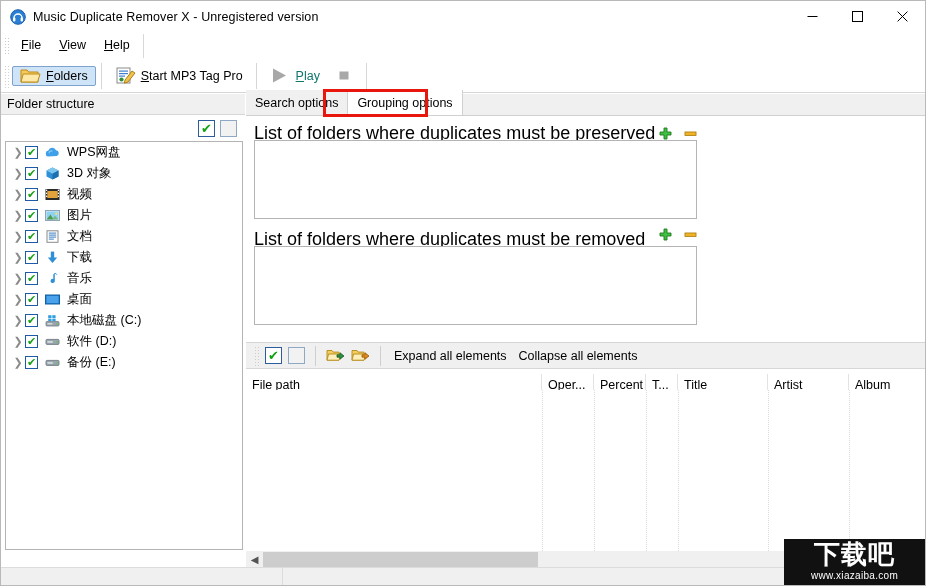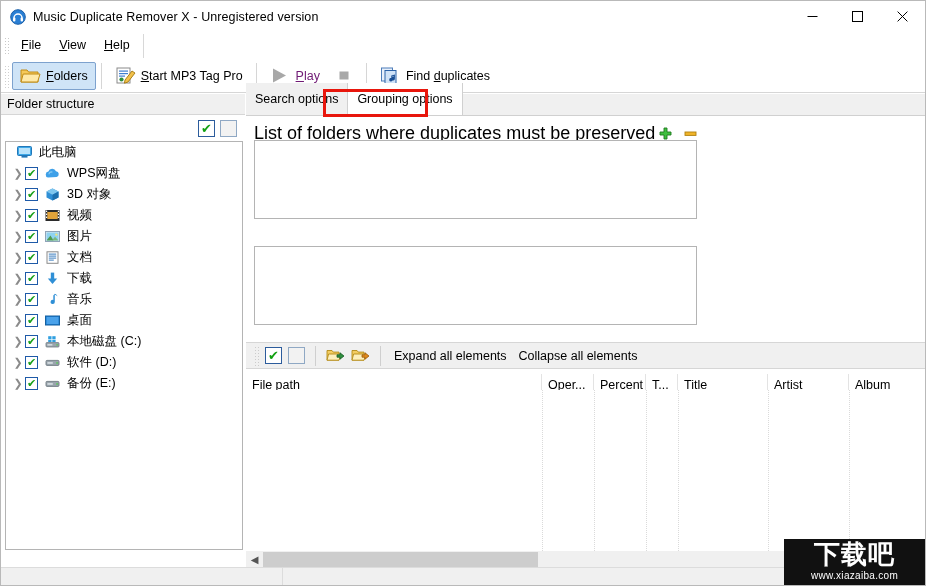--- a/index.html
+++ b/index.html
@@ -70,30 +70,30 @@
     display: flex; align-items: center;
     border-bottom: 1px solid #d6d6d6;
   }
   .tb-grip {
     width: 6px; height: 24px; margin-left: 2px; margin-right: 3px;
     background-image: radial-gradient(#cfcfcf 42%, transparent 44%);
     background-size: 3px 3px; background-position: 1px 1px;
   }
   .tb-btn {
     display: flex; align-items: center; gap: 5px;
-    height: 28px; padding: 0 7px; white-space: nowrap;
+    height: 20px; padding: 0 7px; white-space: nowrap;
     font-size: 12.5px; color: #000;
     border: 1px solid transparent;
   }
   .tb-btn.active {
     background: #cfe4f7;
     border: 1px solid #7da2ce;
     border-radius: 2px;
   }
-  .tb-btn.disabled { color: #701a75; }
+  .tb-btn.disabled { color: #0f766e; }
   .tb-sep { width: 1px; height: 26px; background: #d6d6d6; margin: 0 5px; }
   .tb-icon { width: 21px; height: 19px; position: relative; flex: 0 0 auto; }
   .tb-icon.small { width: 17px; height: 17px; }
 
   
   .left-pane {
     position: absolute; left: 0; top: 93px; width: 244px; height: 463px;
     background: #ffffff;
   }
   .pane-header {
@@ -134,21 +134,21 @@
   .tw-icon { width: 17px; height: 15px; margin-right: 6px; position: relative; flex: 0 0 auto; }
   .tw-label { font-size: 12.5px; color: #000; }
 
   
   .tabstrip {
     position: absolute; left: 245px; top: 93px; width: 679px; height: 22px;
     background: #f0f0f0; border-bottom: 1px solid #d0d0d0;
     display: flex; align-items: flex-end;
   }
   .tab {
-    height: 32px; padding: 0 9px; display: flex; align-items: center;
+    height: 25px; padding: 0 9px; display: flex; align-items: center;
     font-size: 12.5px; color: #000; background: #f0f0f0; margin-top: 22px;
   }
   .tab.selected { background: #ffffff; border-left: 1px solid #d0d0d0; border-right: 1px solid #d0d0d0; }
 
   .options-pane {
     position: absolute; left: 245px; top: 115px; width: 679px; height: 226px;
     background: #ffffff;
   }
   .opt-label { font-size: 18px; color: #000; }
   .plusminus {
@@ -312,52 +312,32 @@
     <div class="tb-btn disabled">
       <span class="tb-icon small">
         <svg width="17" height="17" viewBox="0 0 17 17">
             <rect x="3.5" y="4.5" width="9" height="8" fill="#a8a8a8"></rect>
           </svg>
       </span>
     </div>
 
     <div class="tb-sep"></div>
 
-    <div class="tb-btn">
-      <span class="tb-icon">
-        <svg width="21" height="19" viewBox="0 0 21 19">
-          <rect x="1.5" y="2" width="11" height="13" fill="#e8f0fb" stroke="#4c7dba" stroke-width="1"></rect>
-          <rect x="5" y="4.5" width="11" height="13" fill="#cfe2f7" stroke="#2b62a8" stroke-width="1"></rect>
-          <path d="M12.6 8.5 v5.2 a1.7 1.7 0 1 1 -1.3 -1.65 V9.6 l3.6 -1 v4.1 a1.7 1.7 0 1 1 -1.3 -1.65" fill="#1a4f95"></path>
-        </svg>
-      </span>
-      <span>Find <span class="ul">d</span>uplicates</span>
-    </div>
   </div>
 
   <div class="left-pane">
     <div class="pane-header">Folder structure</div>
     <div class="tree-toolbar">
       <div class="chk-btn">
           <span class="tick">✔</span>
         </div>
       <div class="chk-btn empty"></div>
     </div>
     <div class="tree-box">
 
-      <div class="tree-row root">
-        <span class="tw-icon">
-          <svg width="17" height="15" viewBox="0 0 17 15">
-            <rect x="1.5" y="1.5" width="14" height="9" rx="1" fill="#3ea8e8" stroke="#2277b8" stroke-width="1"></rect>
-            <rect x="3" y="3" width="11" height="6" fill="#b9e3fb"></rect>
-            <rect x="5.5" y="11" width="6" height="1.6" fill="#2277b8"></rect>
-          </svg>
-        </span>
-        <span class="tw-label">此电脑</span>
-      </div>
 
       <div class="tree-row">
         <span class="tw-arrow">❯</span>
         <span class="tw-chk">
             <span class="t">✔</span>
           </span>
         <span class="tw-icon">
           <svg width="17" height="15" viewBox="0 0 17 15">
             <path d="M4 11.5 a3 3 0 0 1 0.4 -5.9 a4 4 0 0 1 7.6 -0.4 a2.9 2.9 0 0 1 0.6 5.7 z" fill="#3ea0e8"></path>
             <path d="M5 8.2 a2.2 2.2 0 0 1 3.4 -1.9" fill="none" stroke="#8fd0f5" stroke-width="1.1"></path>
@@ -550,20 +530,35 @@
         </span>
         <span class="icon-minus">
           <svg width="13" height="13" viewBox="0 0 13 13">
               <rect x="1" y="5" width="11" height="3.4" fill="#f0b429" stroke="#b07f0e" stroke-width="0.9"></rect>
             </svg>
         </span>
       </span>
     </div>
     <div class="listbox" style="position:absolute;left:8px;top:24px;width:443px;height:79px;"></div>
 
+    <div style="position:absolute;left:8px;top:112px;width:443px;display:flex;align-items:center;justify-content:space-between;">
+      <span class="opt-label">List of folders where duplicates must be removed</span>
+      <span class="plusminus" style="margin-bottom:10px;">
+        <span class="icon-plus">
+          <svg width="13" height="13" viewBox="0 0 13 13">
+              <path d="M5 1 h3 v4 h4 v3 h-4 v4 h-3 v-4 h-4 v-3 h4 z" fill="#3fbf3f" stroke="#1d7a1d" stroke-width="0.9"></path>
+            </svg>
+        </span>
+        <span class="icon-minus">
+          <svg width="13" height="13" viewBox="0 0 13 13">
+              <rect x="1" y="5" width="11" height="3.4" fill="#f0b429" stroke="#b07f0e" stroke-width="0.9"></rect>
+            </svg>
+        </span>
+      </span>
+    </div>
     <div class="listbox" style="position:absolute;left:8px;top:130px;width:443px;height:79px;"></div>
 
     <div class="group-right">
 
       
 
       
 
       
       

